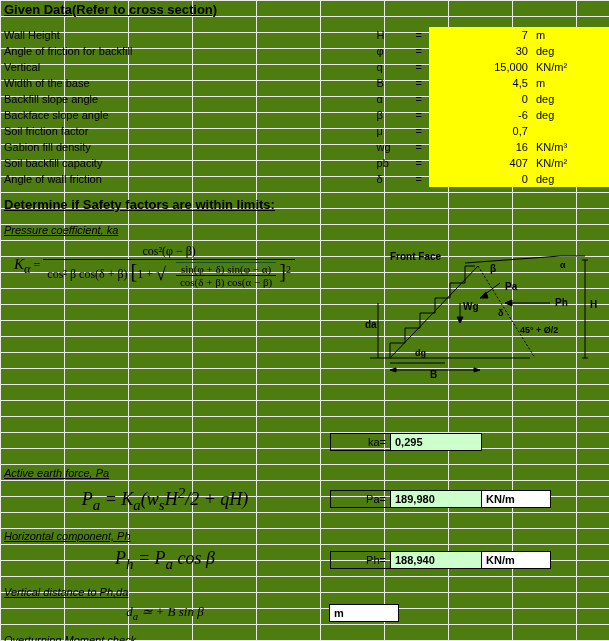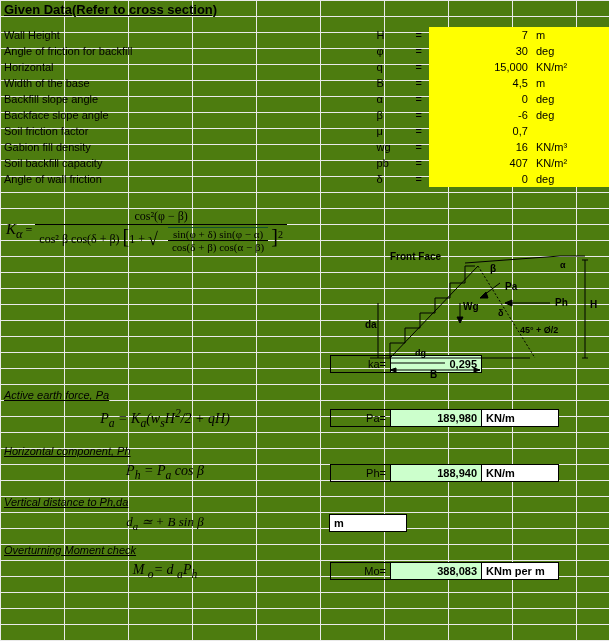--- a/index.html
+++ b/index.html
@@ -53,66 +53,66 @@
 td.unit { width: 60px; text-align: left; background: #ffff00; padding-left: 2px; }
 .subhead-italic {
   text-decoration: underline;
   font-style: italic;
   font-size: 11px;
   padding: 2px 4px;
 }
 .formula-img {
   font-family: "Times New Roman", serif;
   font-style: italic;
-  font-size: 14px;
+  font-size: 18px;
   padding: 4px 20px;
   white-space: nowrap;
 }
 .result-block {
   display: inline-flex;
   border: 1px solid #000;
   height: 18px;
   align-items: stretch;
 }
 .result-label {
   width: 60px;
   text-align: right;
   padding: 2px 4px;
   border-right: 1px solid #000;
   font-size: 11px;
 }
 .result-val {
   width: 90px;
-  text-align: right;
+  text-align: left;
   padding: 2px 4px;
   background: #ccffcc;
   font-size: 11px;
   font-weight: bold;
 }
 .result-unit {
-  width: 78px;
+  width: 70px;
   text-align: left;
   padding: 2px 4px;
   border: 1px solid #000;
   font-size: 11px;
   font-weight: bold;
   margin-left: -1px;
   background: #fff;
 }
 .diagram {
   position: absolute;
   top: 248px;
   left: 330px;
   width: 270px;
   height: 130px;
 }
 .ka-formula {
   font-family: "Times New Roman", serif;
   font-size: 12px;
-  padding-left: 6px;
+  padding-left: 14px;
 }
 .frac { display: inline-block; vertical-align: middle; text-align: center; }
 .frac .num { display: block; border-bottom: 1px solid #000; padding: 0 4px; }
 .frac .den { display: block; padding: 0 4px; }
 .sqrt { border-top: 1px solid #14532d; display: inline-block; margin-left: 10px; }
 .row { display: flex; align-items: center; }
 .spacer { height: 8px; }
 </style>
 </head>
 <body>
@@ -133,21 +133,21 @@
             <td class="unit">m</td>
           </tr>
           <tr>
             <td class="label">Angle of friction for backfill</td>
             <td class="sym">φ</td>
             <td class="eq">=</td>
             <td class="val">30</td>
             <td class="unit">deg</td>
           </tr>
           <tr>
-            <td class="label">Horizontal</td>
+            <td class="label">Vertical</td>
             <td class="sym">q</td>
             <td class="eq">=</td>
             <td class="val">15,000</td>
             <td class="unit">KN/m²</td>
           </tr>
           <tr>
             <td class="label">Width of the base</td>
             <td class="sym">B</td>
             <td class="eq">=</td>
             <td class="val">4,5</td>
@@ -192,22 +192,24 @@
             <td class="label">Angle of wall friction</td>
             <td class="sym">δ</td>
             <td class="eq">=</td>
             <td class="val">0</td>
             <td class="unit">deg</td>
           </tr>
         </tbody>
 </table>
 
 <div class="spacer"></div>
+<div class="section-title">Determine if Safety factors are within limits:</div>
 <div class="spacer"></div>
 
+<div class="subhead-italic">Pressure coefficient, ka</div>
 
 <div class="ka-formula" style="margin-top:6px; margin-bottom:6px; height:70px;">
   <span style="font-style:italic; font-size:15px;">K<sub>α</sub></span> =
   <span class="frac">
     <span class="num">cos²(φ − β)</span>
     <span class="den">
       cos² β cos(δ + β)
       <span style="font-size:20px;">[</span>1 +
       <span style="font-size:18px; vertical-align:-2px;">√</span><span class="sqrt">
         <span class="frac" style="font-size:11px;">
@@ -266,21 +268,21 @@
     <text x="85" y="108" font-size="9">dg</text>
     <text x="100" y="130">B</text>
     <text x="168" y="68" font-size="9">δ</text>
     <text x="190" y="85" font-size="9">45° + Ø/2</text>
     <text x="230" y="20" font-size="9">α</text>
   </g>
 </svg>
 
 <div style="height:70px;"></div>
 
-<div class="row" style="justify-content:flex-start; padding-left:330px;">
+<div class="row" style="justify-content:flex-start; padding-left:330px;margin-top:43px;">
   <div class="result-block">
     <div class="result-label">ka=</div>
     <div class="result-val">0,295</div>
   </div>
 </div>
 
 <div style="height:14px;"></div>
 
 <div class="subhead-italic">Active earth force, Pa</div>
 <div class="row">

